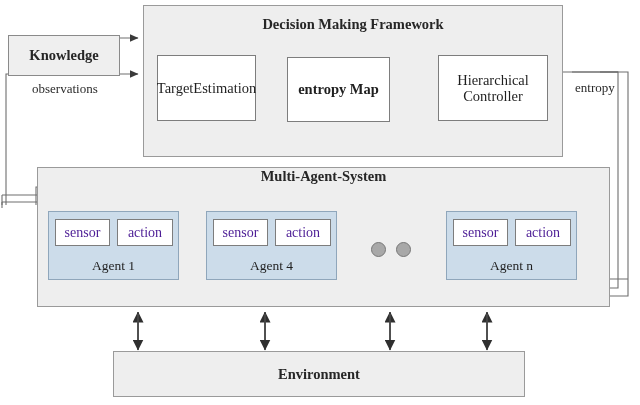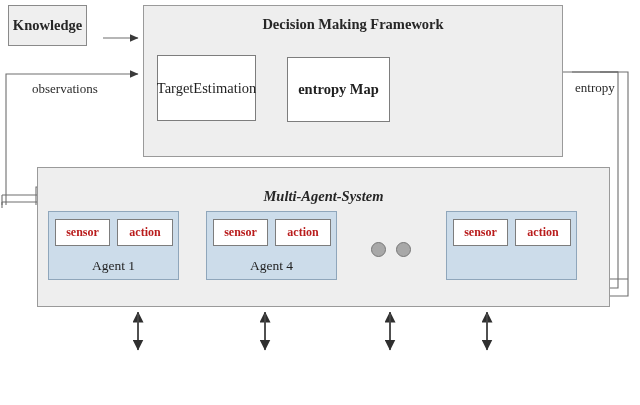--- a/index.html
+++ b/index.html
@@ -17,21 +17,21 @@
   .agent-box{background:#ccdcea;border:1px solid #8fa6bb;}
   .agent-inner{background:#ffffff;border:1px solid #7d7d7d;}
 
   .title-lbl{position:absolute;width:100%;text-align:center;
              font-weight:bold;color:#2b2b2b;}
   .hdr{font-family:"Liberation Serif", serif;font-weight:bold;
        font-size:14.5px;color:#262626;}
   .node-txt{font-size:14.5px;color:#1f1f1f;line-height:1.12;}
   .agent-name{position:absolute;left:0;right:0;bottom:5px;
               text-align:center;font-size:13.5px;color:#1f1f1f;font-family:Liberation Serif, serif;}
-  .tiny-box{font-size:12px;color:#b91c1c;font-weight:bold;}
+  .tiny-box{font-size:14px;color:#4c1d95;}
   .edge-lbl{position:absolute;font-size:13px;color:#2a2a2a;
             font-family:Liberation Serif, serif;white-space:nowrap;}
   .dot{position:absolute;border-radius:50%;background:#a8a8a8;
        border:1px solid #777;}
 </style>
 </head>
 <body>
 
 <div id="root">
 
@@ -76,43 +76,47 @@
       <path d="M138,314 L138,350" marker-end="url(#arBig)"></path>
       <path d="M265,348 L265,312" marker-end="url(#arBig)"></path>
       <path d="M265,314 L265,350" marker-end="url(#arBig)"></path>
       <path d="M390,348 L390,312" marker-end="url(#arBig)"></path>
       <path d="M390,314 L390,350" marker-end="url(#arBig)"></path>
       <path d="M487,348 L487,312" marker-end="url(#arBig)"></path>
       <path d="M487,314 L487,350" marker-end="url(#arBig)"></path>
     </g>
   </svg>
 
-  <div class="box knowledge-box" style="left:8px;top:5px;width:79px;height:41px;">
+  <div class="box knowledge-box" style="left:8px;top:35px;width:112px;height:41px;">
     <span class="hdr">Knowledge</span>
   </div>
 
   <div class="box container-box" style="left:143px;top:5px;width:420px;height:152px;display:block;">
     <div class="title-lbl hdr" style="top:10px;">Decision Making Framework</div>
   </div>
 
   <div class="box plain-box" style="left:157px;top:55px;width:99px;height:66px;flex-direction:row;">
     <span class="node-txt">Target</span>
     <span class="node-txt">Estimation</span>
   </div>
 
   <div class="box plain-box" style="left:287px;top:57px;width:103px;height:65px;font-weight:bold;">
     <span class="node-txt">entropy Map</span>
   </div>
 
+  <div class="box plain-box" style="left:438px;top:55px;width:110px;height:66px;flex-direction:column;">
+    <span class="node-txt">Hierarchical</span>
+    <span class="node-txt">Controller</span>
+  </div>
 
   <div class="edge-lbl" style="left:32px;top:81px;">observations</div>
   <div class="edge-lbl" style="left:575px;top:80px;">entropy</div>
 
   <div class="box container-box" style="left:37px;top:167px;width:573px;height:140px;display:block;">
-    <div class="title-lbl hdr" style="top:20px;font-style:italic;">Multi-Agent-System</div>
+    <div class="title-lbl hdr" style="top:0;">Multi-Agent-System</div>
   </div>
 
   <div class="box agent-box" style="left:48px;top:211px;width:131px;height:69px;display:block;">
     <div class="box agent-inner" style="left:6px;top:7px;width:55px;height:27px;">
       <span class="tiny-box">sensor</span>
     </div>
     <div class="box agent-inner" style="left:68px;top:7px;width:56px;height:27px;">
       <span class="tiny-box">action</span>
     </div>
     <div class="agent-name">Agent 1</div>
@@ -131,16 +135,20 @@
   <div class="dot" style="left:371px;top:242px;width:13px;height:13px;"></div>
   <div class="dot" style="left:396px;top:242px;width:13px;height:13px;"></div>
 
   <div class="box agent-box" style="left:446px;top:211px;width:131px;height:69px;display:block;">
     <div class="box agent-inner" style="left:6px;top:7px;width:55px;height:27px;">
       <span class="tiny-box">sensor</span>
     </div>
     <div class="box agent-inner" style="left:68px;top:7px;width:56px;height:27px;">
       <span class="tiny-box">action</span>
     </div>
+    <div class="agent-name">Agent n</div>
   </div>
 
+  <div class="box container-box" style="left:113px;top:351px;width:412px;height:46px;">
+    <span class="hdr">Environment</span>
+  </div>
 
 </div>
 
 </body></html>

